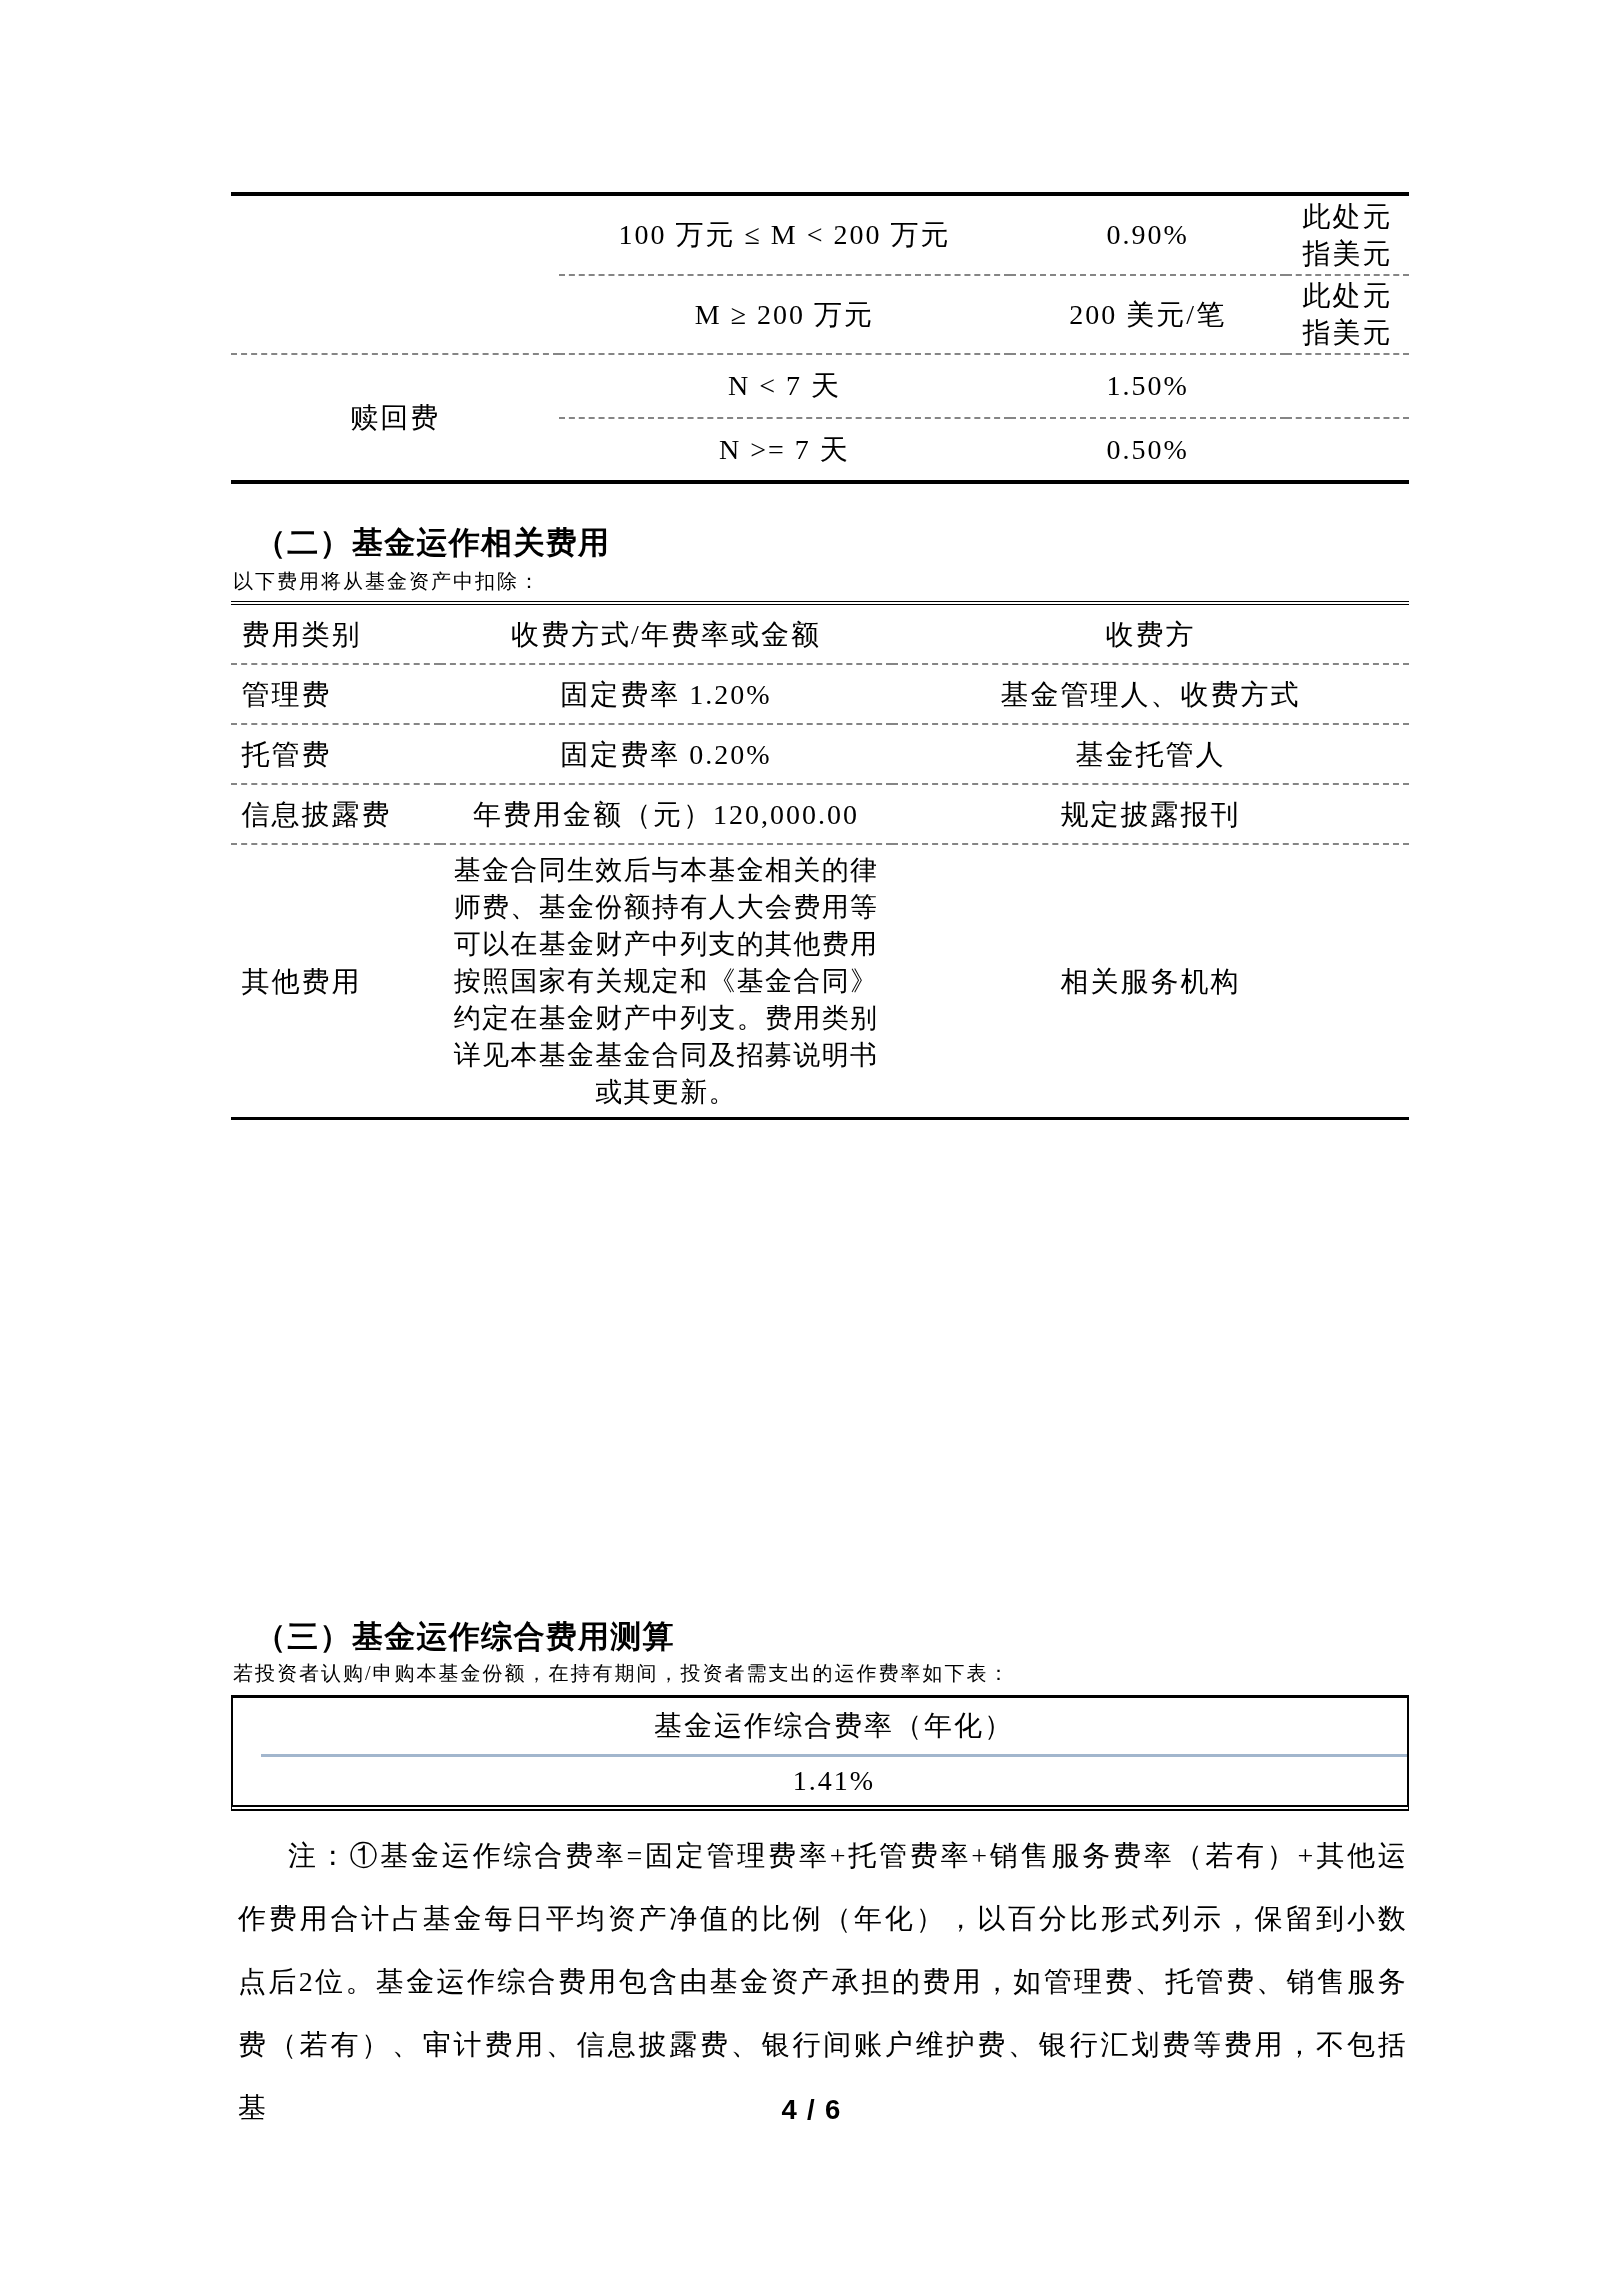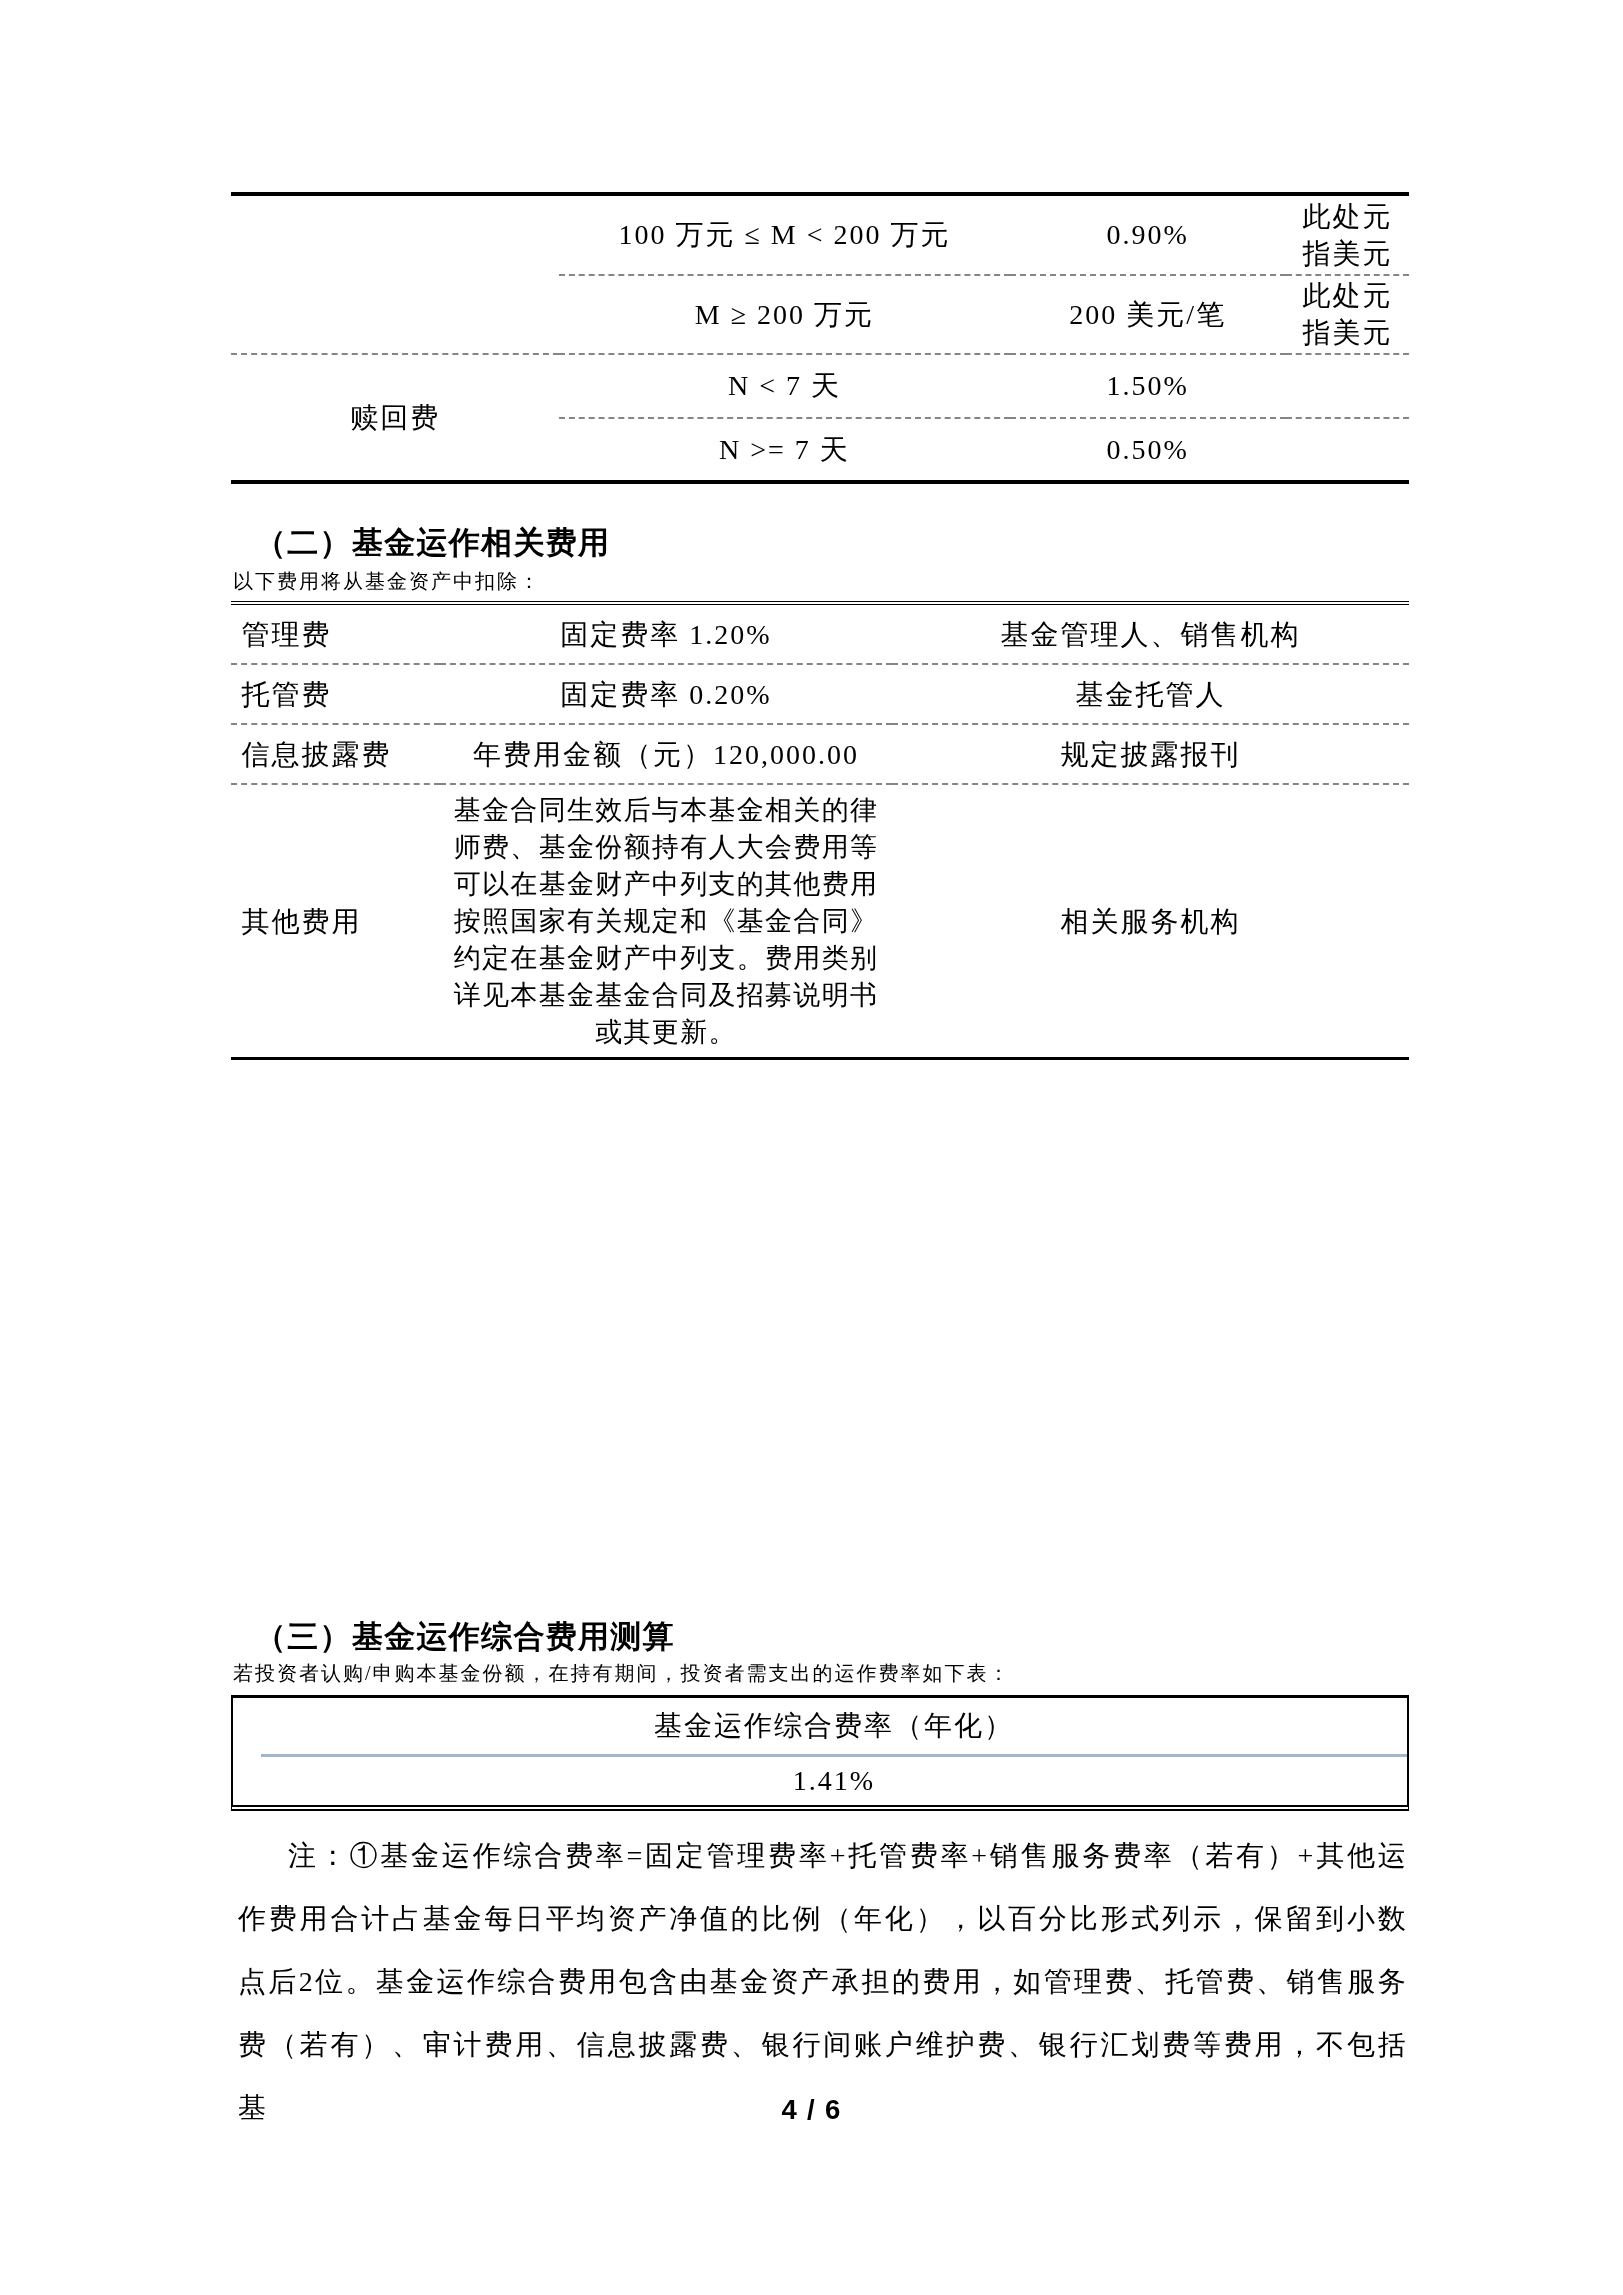--- a/index.html
+++ b/index.html
@@ -132,23 +132,28 @@
   <div class="intro body-text" style="top:564px;">以下费用将从基金资产中扣除：</div>
 
   <table class="t2">
     <colgroup>
         <col style="width:209px">
         <col style="width:452px">
         <col style="width:517px">
       </colgroup>
     <tbody>
       <tr>
+        <td>费用类别</td>
+        <td>收费方式/年费率或金额</td>
+        <td>收费方</td>
+      </tr>
+      <tr>
         <td>管理费</td>
         <td>固定费率 1.20%</td>
-        <td>基金管理人、销售机构</td>
+        <td>基金管理人、收费方式</td>
       </tr>
       <tr>
         <td>托管费</td>
         <td>固定费率 0.20%</td>
         <td>基金托管人</td>
       </tr>
       <tr>
         <td>信息披露费</td>
         <td>年费用金额（元）120,000.00</td>
         <td>规定披露报刊</td>

